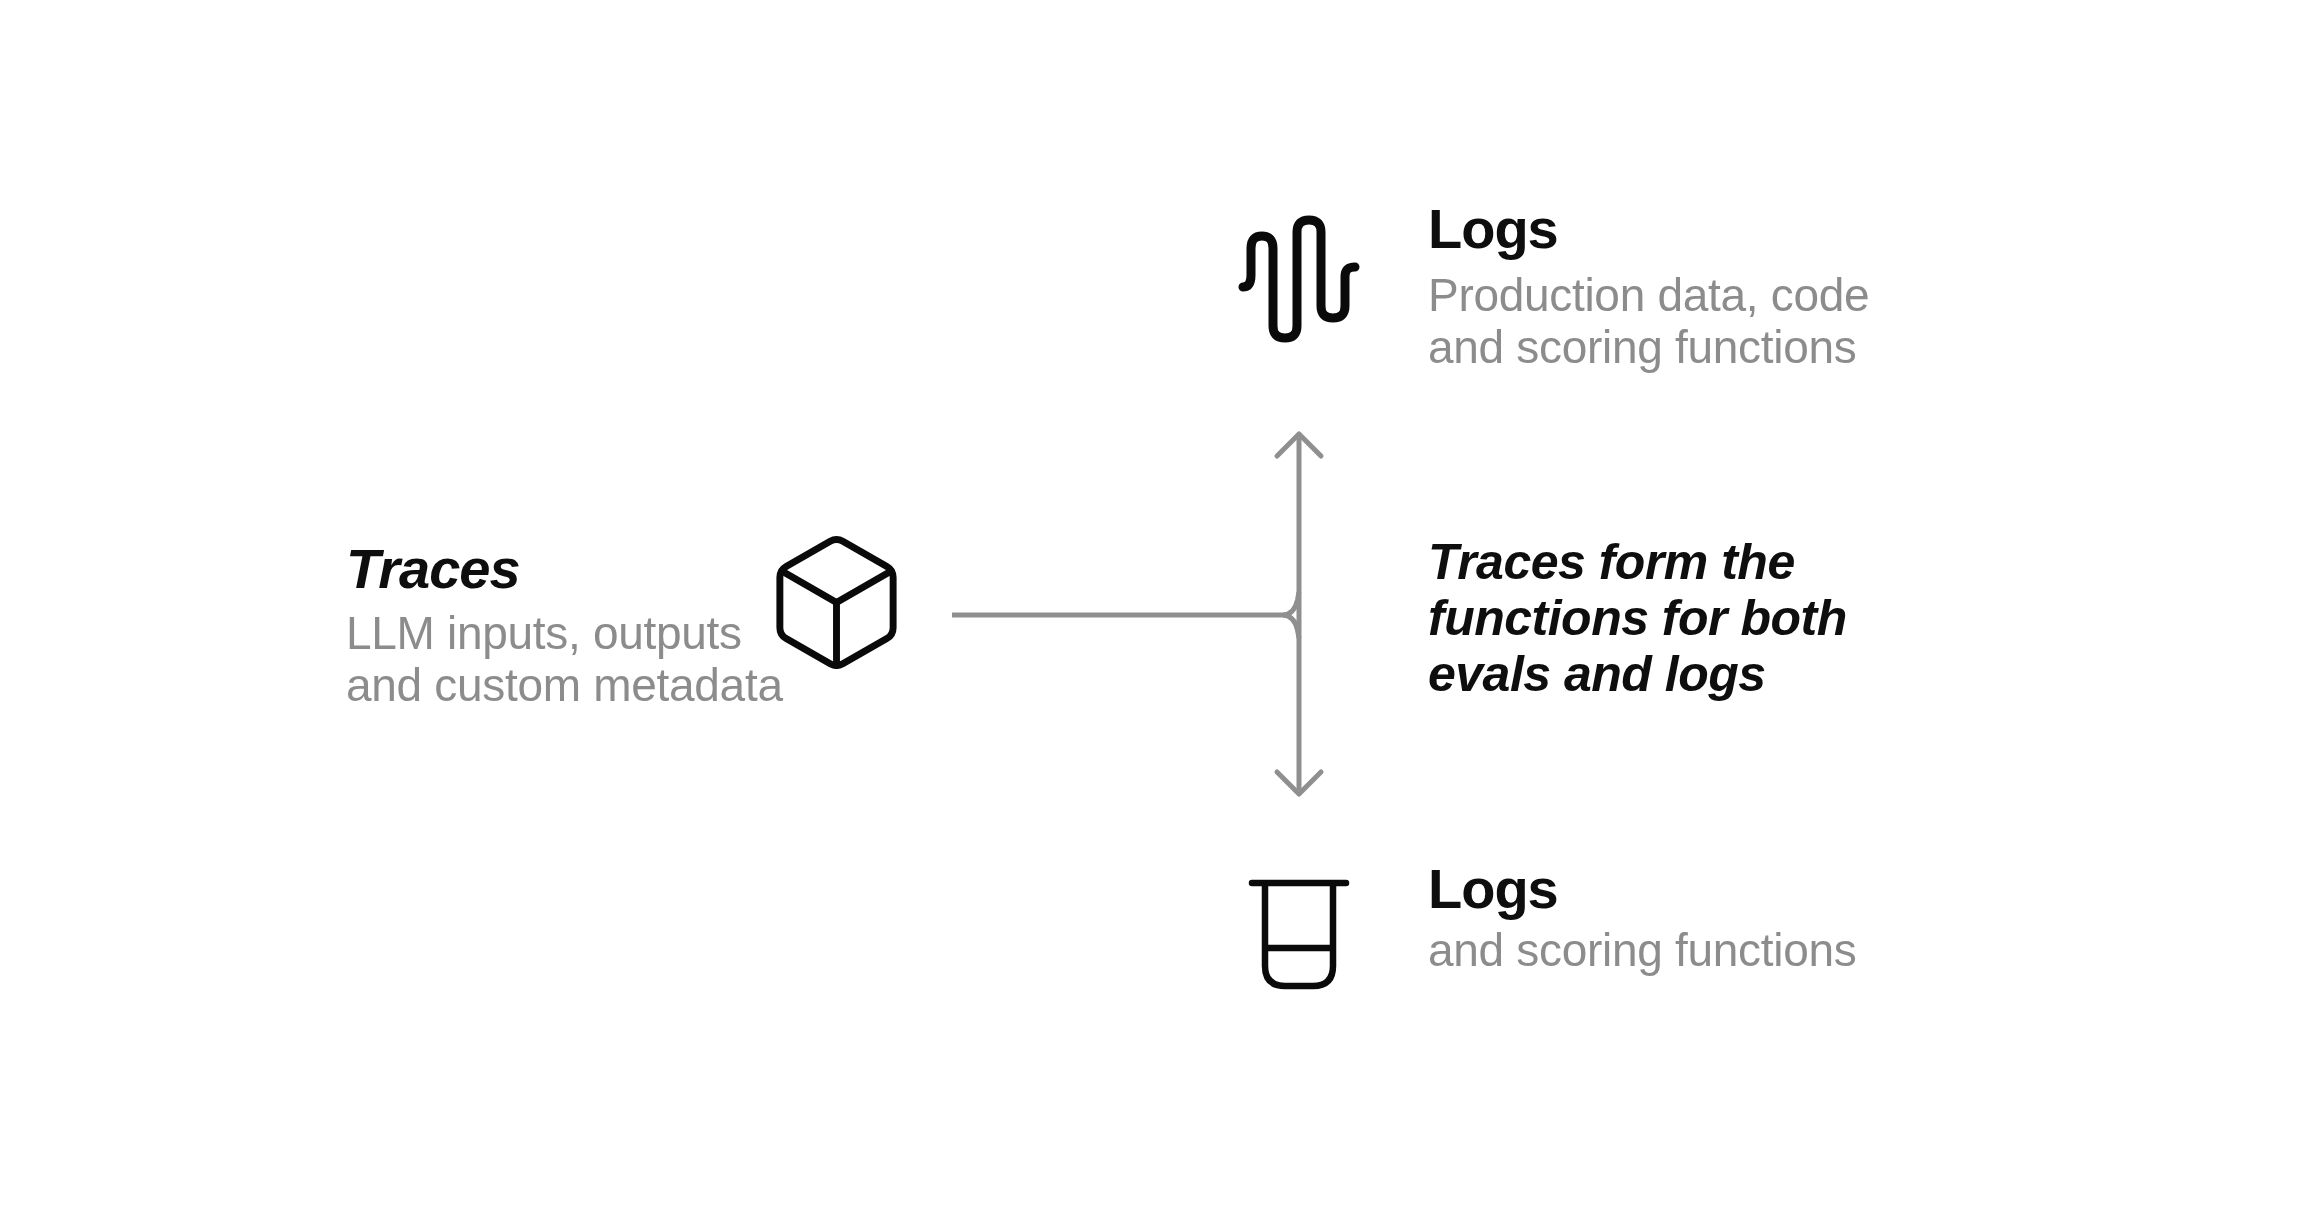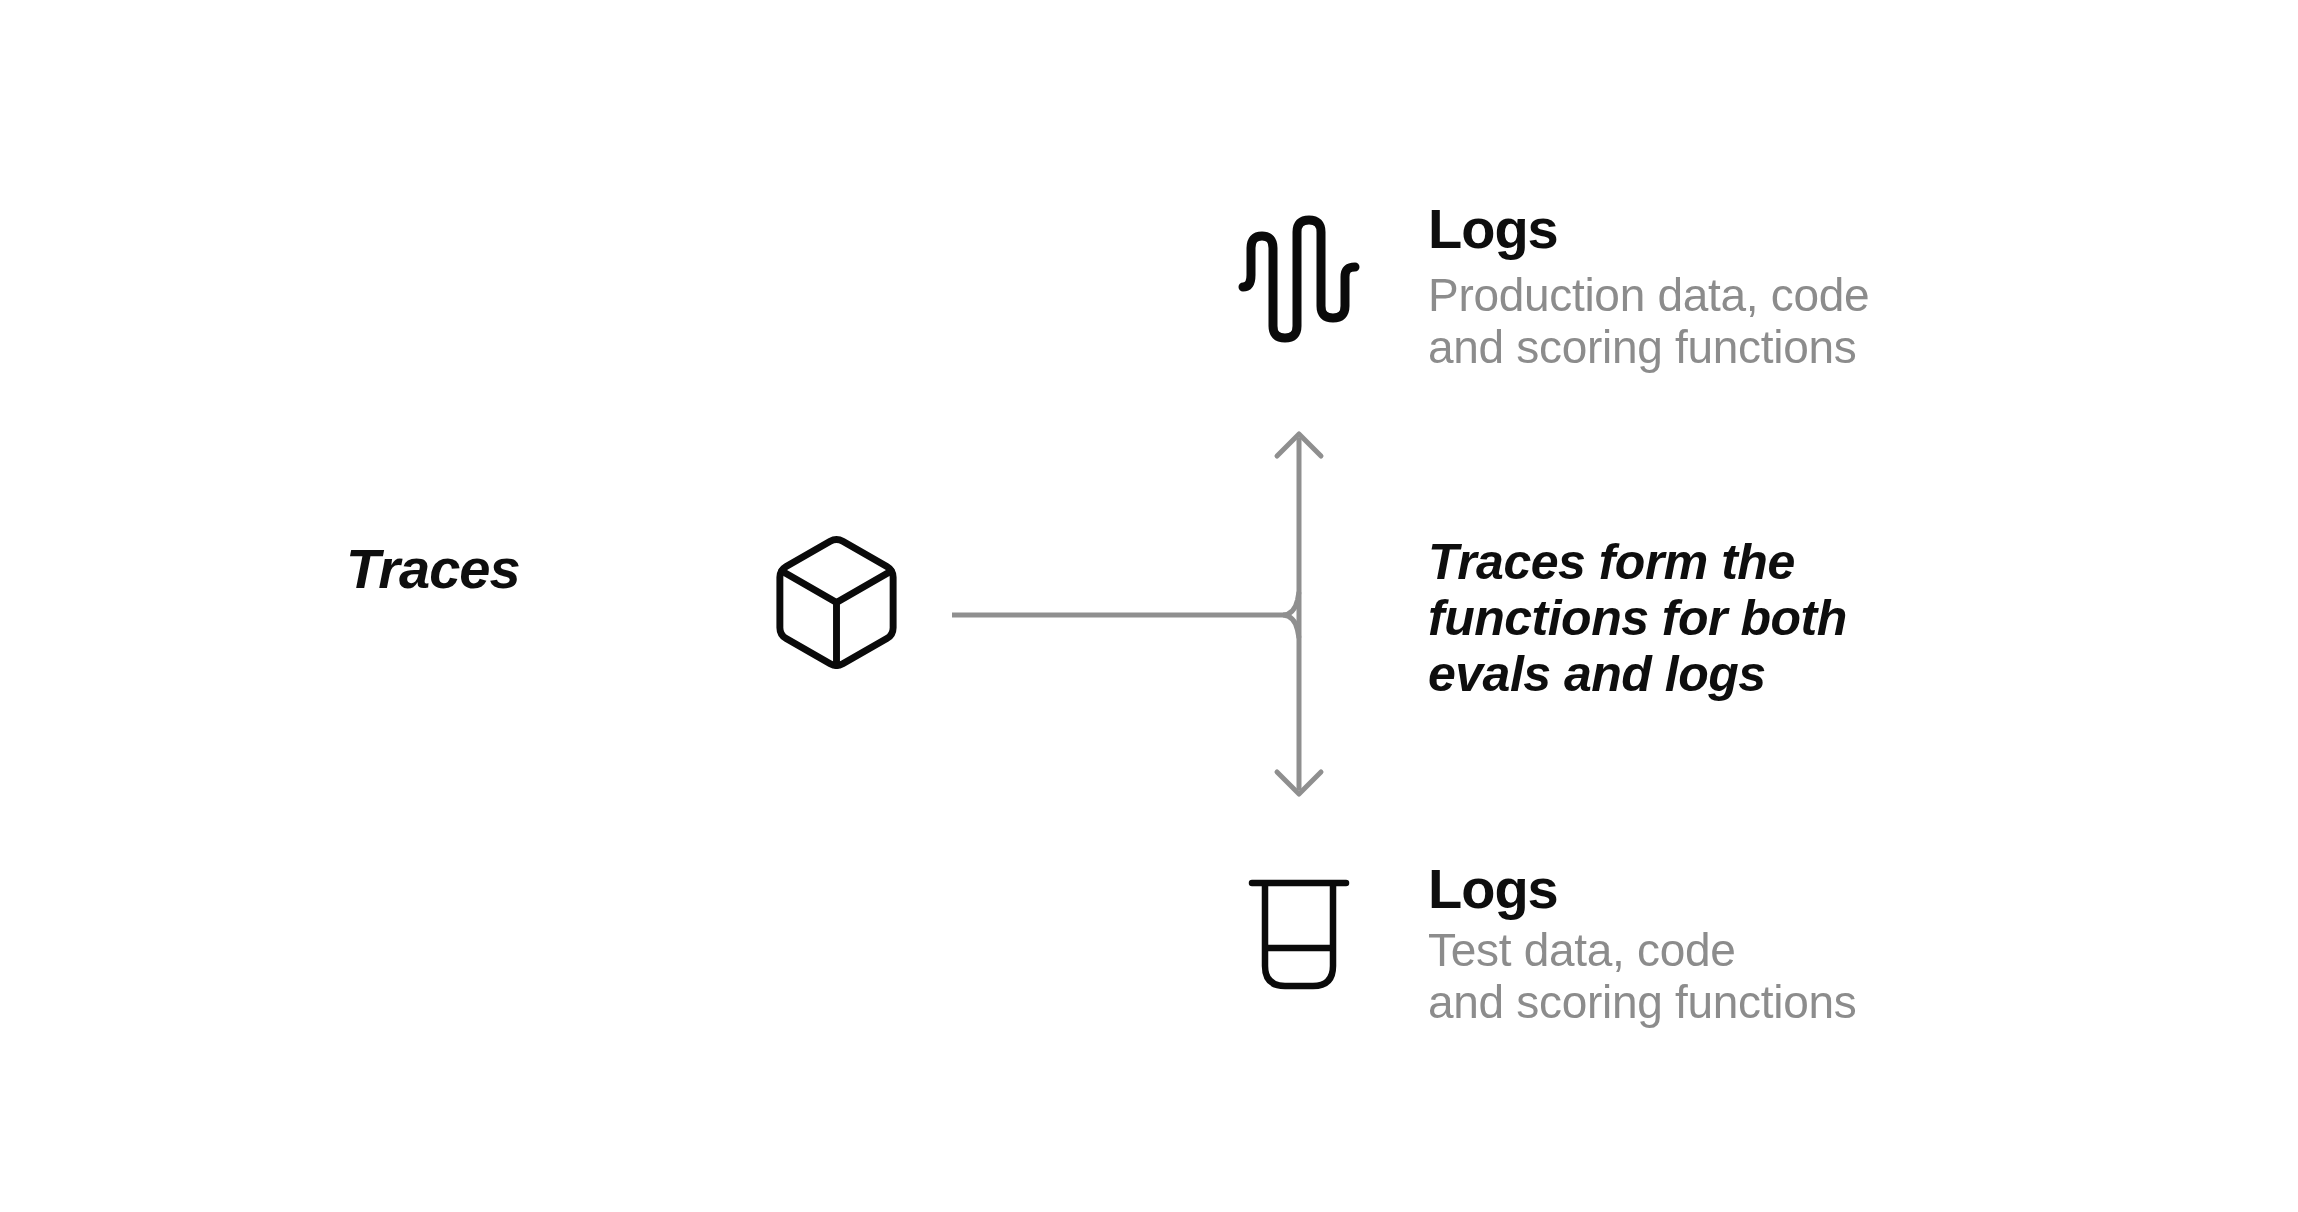--- a/index.html
+++ b/index.html
@@ -42,20 +42,24 @@
     font-style: italic;
   }
   svg { display: block; overflow: visible; }
 </style>
 </head>
 <body>
 
 <div class="canvas">
 
   <div class="abs node-title" style="left:346px; top:535px;font-style:italic;">Traces</div>
+  <div class="abs node-sub" style="left:346px; top:608px;">
+    <div>LLM inputs, outputs</div>
+    <div>and custom metadata</div>
+  </div>
 
   <div class="abs" style="left:761px; top:527px;">
     <svg width="151" height="151" viewBox="0 0 24 24" fill="none" stroke="#0a0a0a" stroke-width="1.1" stroke-linecap="round" stroke-linejoin="round">
       <path d="M21 8a2 2 0 0 0-1-1.73l-7-4a2 2 0 0 0-2 0l-7 4A2 2 0 0 0 3 8v8a2 2 0 0 0 1 1.73l7 4a2 2 0 0 0 2 0l7-4A2 2 0 0 0 21 16Z"></path>
       <path d="m3.3 7 8.7 5 8.7-5"></path>
       <path d="M12 22V12"></path>
     </svg>
   </div>
 
   <svg class="abs" style="left:0; top:0;" width="2298" height="1212" viewBox="0 0 2298 1212" fill="none" stroke="#8f8f8f" stroke-width="5">
@@ -96,17 +100,16 @@
 
   <div class="abs" style="left:1249px; top:877px;">
     <svg width="100" height="116" viewBox="0 0 100 116" fill="none" stroke="#0a0a0a" stroke-width="6.5" stroke-linejoin="round">
       <path d="M 3 6 H 97" stroke-linecap="round"></path>
       <path d="M 16 6 V 89 Q 16 109 36 109 H 64 Q 84 109 84 89 V 6" stroke-linecap="butt"></path>
       <path d="M 16 71 H 84" stroke-linecap="butt"></path>
     </svg>
   </div>
   <div class="abs node-title" style="left:1428px; top:855px;">Logs</div>
   <div class="abs node-sub" style="left:1428px; top:925px;">
-    <div>Test data, code</div>
     <div>and scoring functions</div>
   </div>
 
 </div>
 
 </body></html>

